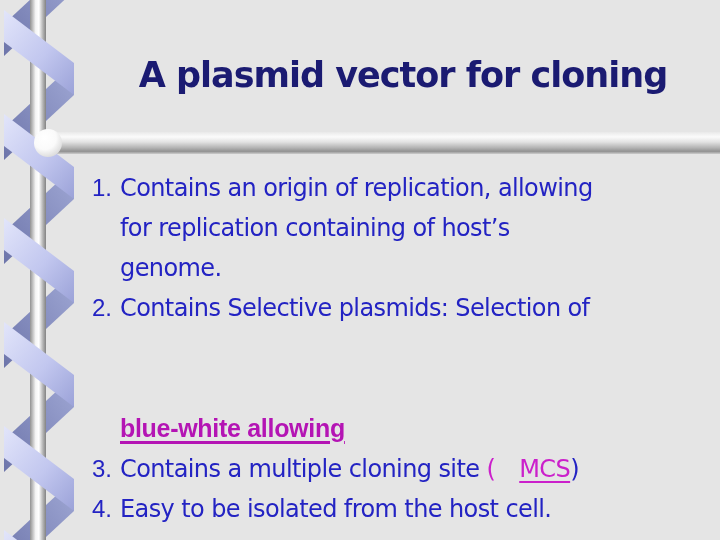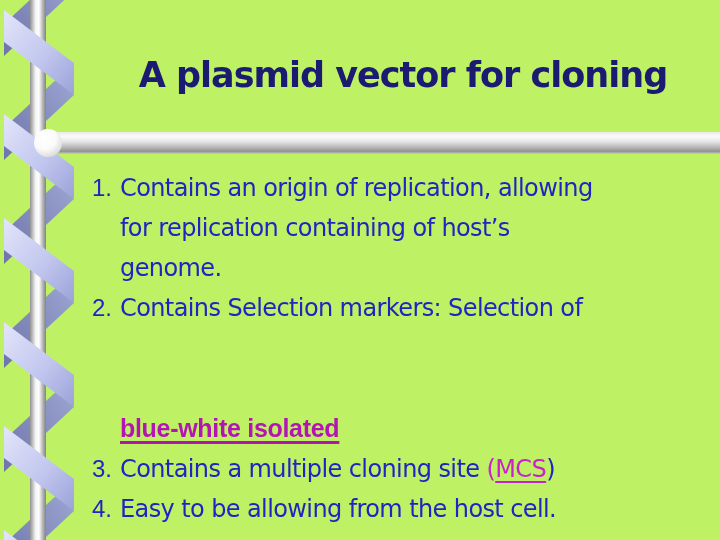--- a/index.html
+++ b/index.html
@@ -1,19 +1,19 @@
 <!DOCTYPE html>
 <html><head>
 <meta charset="utf-8">
 <style>
   html,body{margin:0;padding:0;background:#ffffff;}
   .slide{
     position:relative;
     width:720px;height:540px;
-    background:#bef264;
+    background:#e5e5e5;
     overflow:hidden;
     font-family:"DejaVu Sans", sans-serif;
   }
   
   .ribbon-svg{position:absolute;left:0;top:0;z-index:2;}
   
   .hrule{
     position:absolute;left:44px;top:132px;right:0;height:22px;z-index:1;
     background:linear-gradient(to bottom,
       #e9e9e9 0%, #fbfbfb 22%, #e3e3e3 45%, #b3b3b3 72%, #929292 88%, #cdcdcd 100%);
@@ -60,20 +60,21 @@
     text-decoration:underline;
     text-decoration-thickness:3px;
     text-underline-offset:4px;
   }
   .seg-mag{color:#cb20cb;}
   .seg-mag-u{
     color:#cb20cb;
     text-decoration:underline;
     text-decoration-thickness:2px;
     text-underline-offset:4px;
+    margin-left:24px;
   }
 </style>
 </head>
 <body>
 
 <div class="slide">
 
   <svg class="ribbon-svg" width="82" height="540" viewBox="0 0 82 540">
     <defs>
       <linearGradient id="lg" x1="0" y1="0" x2="1" y2="1">
@@ -119,18 +120,18 @@
   </svg>
 
   <div class="hrule"></div>
 
   <div class="ball"></div>
 
   <div class="title">A plasmid vector for cloning</div>
 
   <div class="list">
       <div class="item"><span class="num">1.</span><span class="seg-u">Contains an origin of replication, </span><span class="seg-p">allowing</span><br><span class="seg-p">for replication containing of host’s</span><br><span class="seg-p">genome.</span></div>
-      <div class="item"><span class="num">2.</span><span class="seg-p">Contains </span><span class="seg-u">Selection marker</span><span class="seg-p">s: Selection of</span><br><br><br><span class="seg-hl-u">blue-white isolated</span></div>
+      <div class="item"><span class="num">2.</span><span class="seg-p">Contains </span><span class="seg-u">Selective plasmid</span><span class="seg-p">s: Selection of</span><br><br><br><span class="seg-hl-u">blue-white allowing</span></div>
       <div class="item"><span class="num">3.</span><span class="seg-p">Contains a </span><span class="seg-u">multiple cloning site</span><span class="seg-p"> </span><span class="seg-mag">(</span><span class="seg-mag-u">MCS</span><span class="seg-p">)</span></div>
-      <div class="item"><span class="num">4.</span><span class="seg-u">Easy to be allowing</span><span class="seg-p"> from the host cell.</span></div>
+      <div class="item"><span class="num">4.</span><span class="seg-u">Easy to be isolated</span><span class="seg-p"> from the host cell.</span></div>
     </div>
 
 </div>
 
 </body></html>

